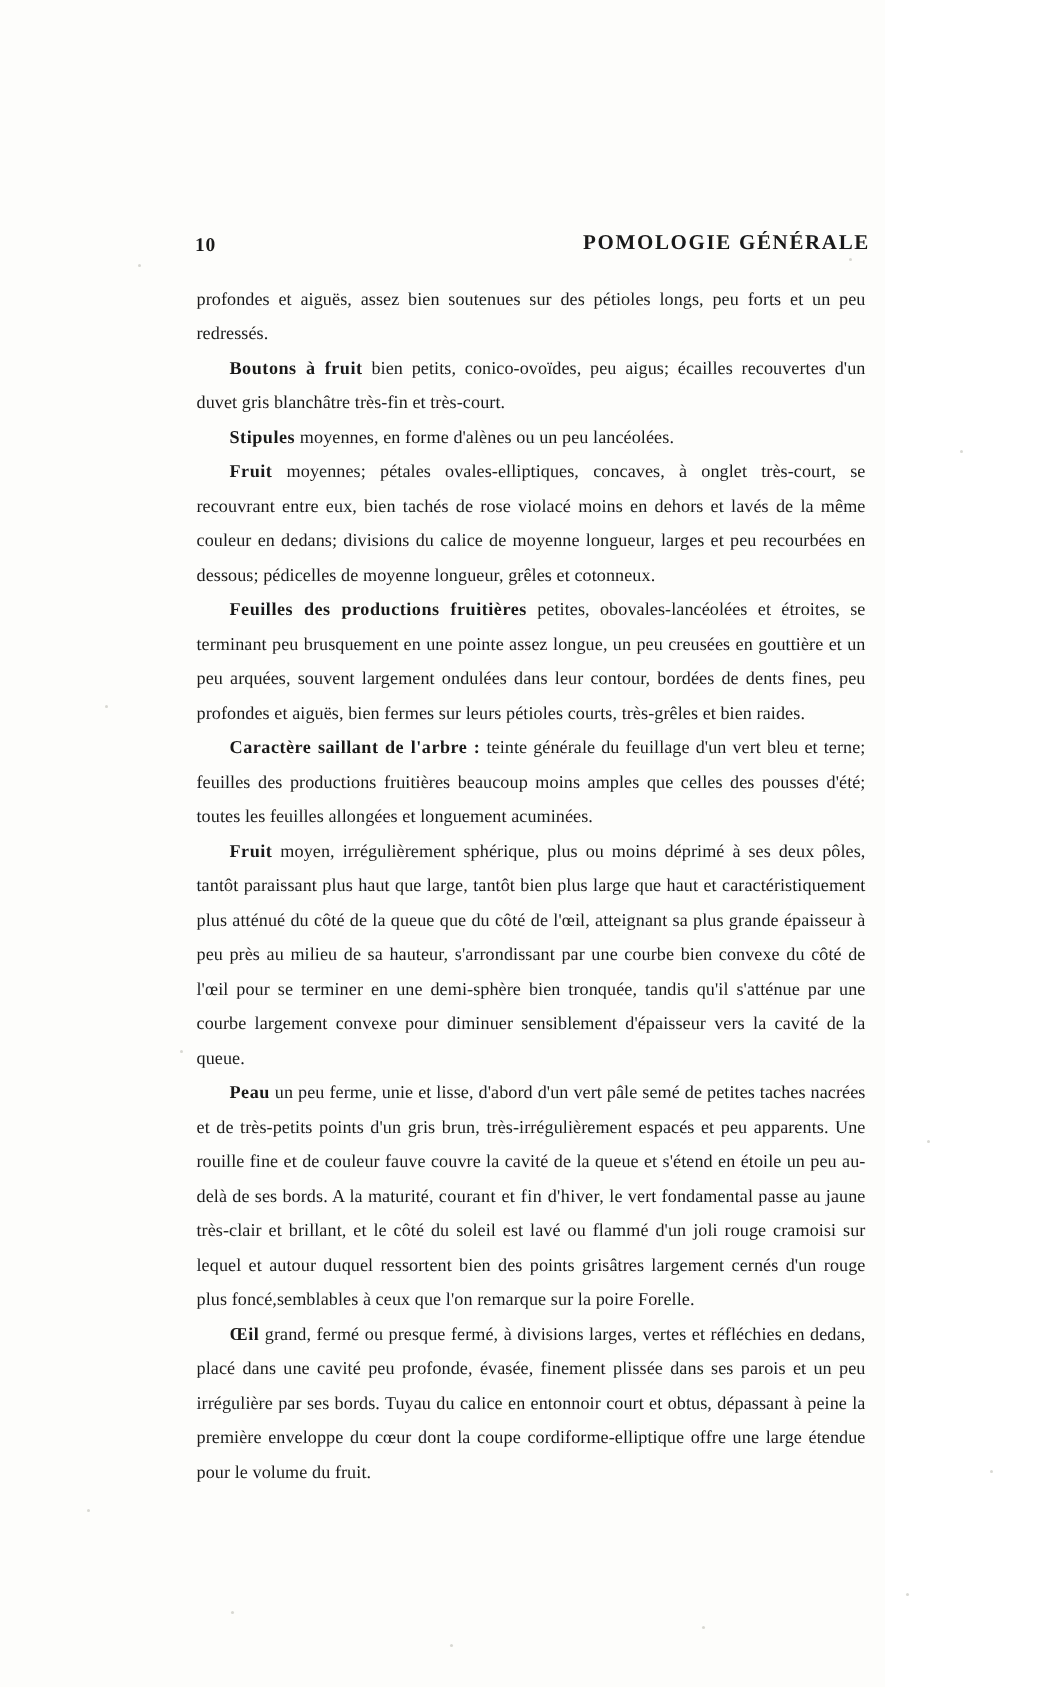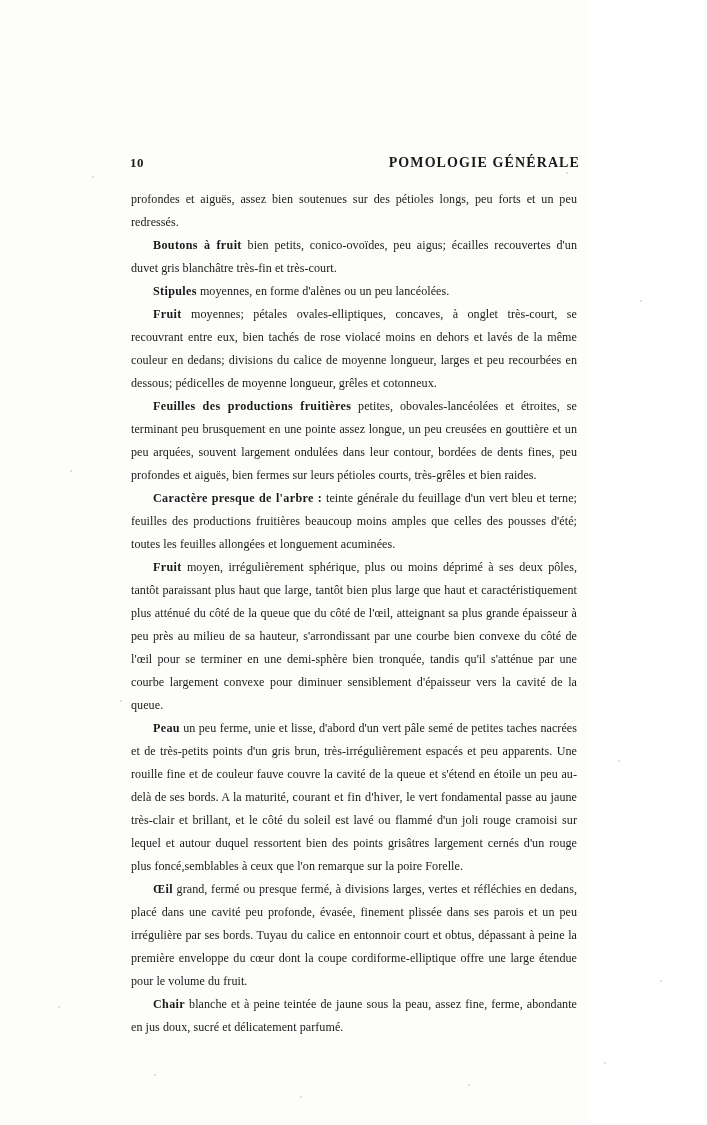--- a/index.html
+++ b/index.html
@@ -99,30 +99,29 @@
     <p><span>profondes et aiguës, assez bien soutenues sur des pétioles longs, peu forts et un peu redressés.</span></p>
 
     <p class="indent"><span class="lead">Boutons à fruit</span><span> bien petits, conico-ovoïdes, peu aigus; écailles recouvertes d'un duvet gris blanchâtre très-fin et très-court.</span></p>
 
     <p class="indent"><span class="lead">Stipules</span><span> moyennes, en forme d'alènes ou un peu lancéolées.</span></p>
 
     <p class="indent"><span class="lead">Fruit</span><span> moyennes; pétales ovales-elliptiques, concaves, à onglet très-court, se recouvrant entre eux, bien tachés de rose violacé moins en dehors et lavés de la même couleur en dedans; divisions du calice de moyenne longueur, larges et peu recourbées en dessous; pédicelles de moyenne longueur, grêles et cotonneux.</span></p>
 
     <p class="indent"><span class="lead">Feuilles des productions fruitières</span><span> petites, obovales-lancéolées et étroites, se terminant peu brusquement en une pointe assez longue, un peu creusées en gouttière et un peu arquées, souvent largement ondulées dans leur contour, bordées de dents fines, peu profondes et aiguës, bien fermes sur leurs pétioles courts, très-grêles et bien raides.</span></p>
 
-    <p class="indent"><span class="lead">Caractère presque de l'arbre :</span><span> teinte générale du feuillage d'un vert bleu et terne; feuilles des productions fruitières beaucoup moins amples que celles des pousses d'été; toutes les feuilles allongées et longuement acuminées.</span></p>
+    <p class="indent"><span class="lead">Caractère saillant de l'arbre :</span><span> teinte générale du feuillage d'un vert bleu et terne; feuilles des productions fruitières beaucoup moins amples que celles des pousses d'été; toutes les feuilles allongées et longuement acuminées.</span></p>
 
     <p class="indent"><span class="lead">Fruit</span><span> moyen, irrégulièrement sphérique, plus ou moins déprimé à ses deux pôles, tantôt paraissant plus haut que large, tantôt bien plus large que haut et caractéristiquement plus atténué du côté de la queue que du côté de l'œil, atteignant sa plus grande épaisseur à peu près au milieu de sa hauteur, s'arrondissant par une courbe bien convexe du côté de l'œil pour se terminer en une demi-sphère bien tronquée, tandis qu'il s'atténue par une courbe largement convexe pour diminuer sensiblement d'épaisseur vers la cavité de la queue.</span></p>
 
     <p class="indent"><span class="lead">Peau</span><span> un peu ferme, unie et lisse, d'abord d'un vert pâle semé de petites taches nacrées et de très-petits points d'un gris brun, très-irrégulièrement espacés et peu apparents. Une rouille fine et de couleur fauve couvre la cavité de la queue et s'étend en étoile un peu au-delà de ses bords. A la maturité, </span><span class="bold">courant et fin d'hiver,</span><span> le vert fondamental passe au jaune très-clair et brillant, et le côté du soleil est lavé ou flammé d'un joli rouge cramoisi sur lequel et autour duquel ressortent bien des points grisâtres largement cernés d'un rouge plus foncé,semblables à ceux que l'on remarque sur la poire Forelle.</span></p>
 
     <p class="indent"><span class="lead">Œil</span><span> grand, fermé ou presque fermé, à divisions larges, vertes et réfléchies en dedans, placé dans une cavité peu profonde, évasée, finement plissée dans ses parois et un peu irrégulière par ses bords. Tuyau du calice en entonnoir court et obtus, dépassant à peine la première enveloppe du cœur dont la coupe cordiforme-elliptique offre une large étendue pour le volume du fruit.</span></p>
 
 
-    <p class="indent"><span class="lead">Chair</span><span> blanche et à peine teintée de jaune sous la peau, assez fine, ferme, abondante en jus doux, sucré et délicatement parfumé.</span></p>
 
   </div>
 
   <div class="speck" style="left:92px;  top:176px;"></div>
   <div class="speck" style="left:566px; top:172px;"></div>
   <div class="speck" style="left:640px; top:300px;"></div>
   <div class="speck" style="left:70px;  top:470px;"></div>
   <div class="speck" style="left:120px; top:700px;"></div>
   <div class="speck" style="left:618px; top:760px;"></div>
   <div class="speck" style="left:154px; top:1074px;"></div>

